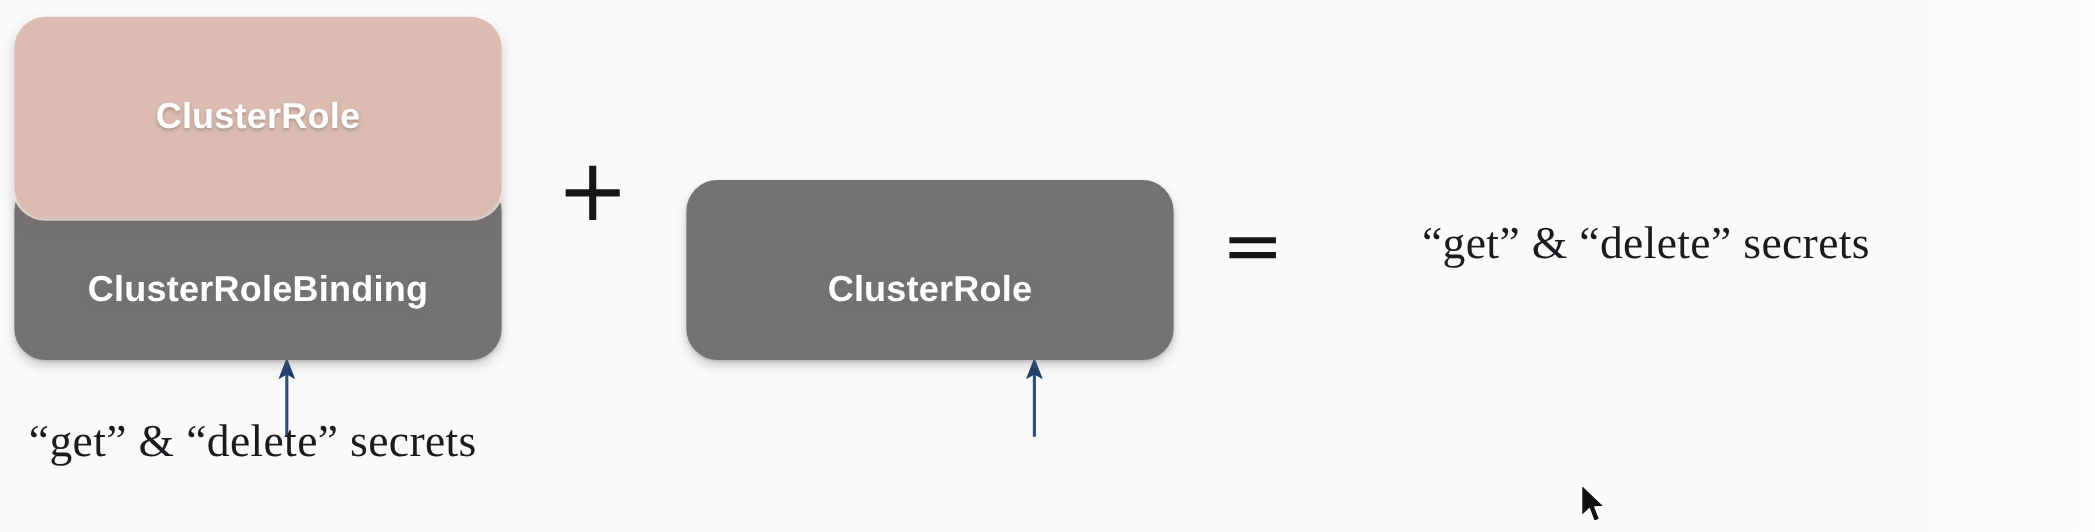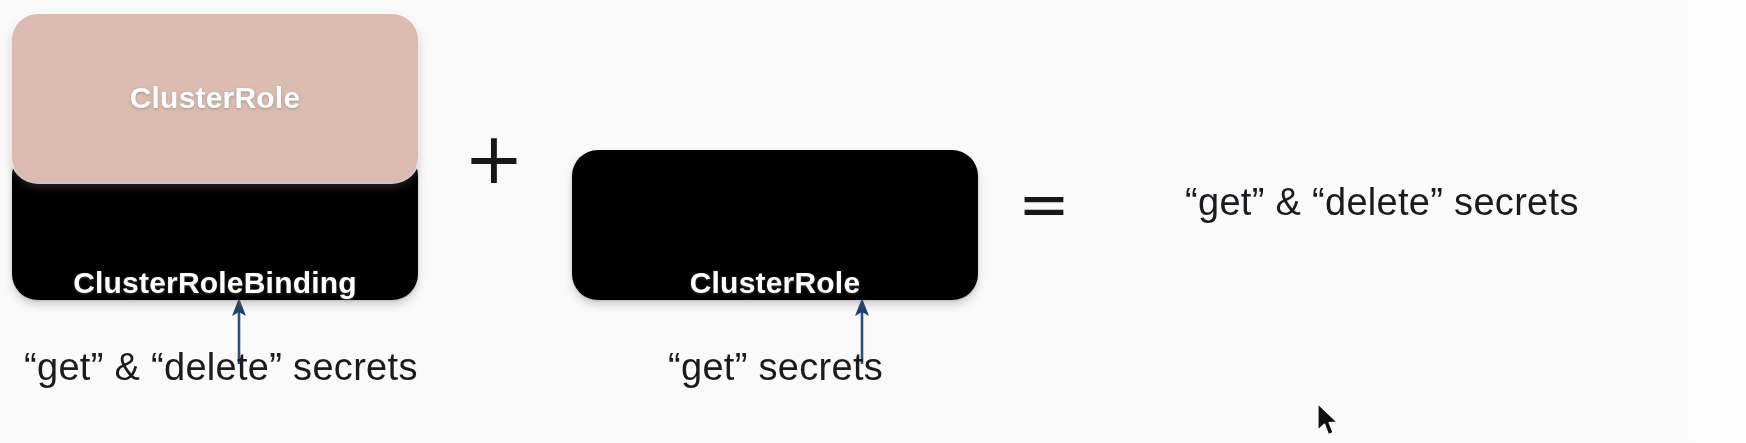--- a/index.html
+++ b/index.html
@@ -52,22 +52,22 @@
     color: #ffffff;
     font-weight: bold;
     font-size: 30px;
     letter-spacing: 0.2px;
     text-shadow: 0 1px 3px rgba(120,110,105,0.55);
   }
 
   .card-binding {
     top: 148px;
     height: 150px;
-    background: #000000;
-    align-items: flex-end;
+    background: #737373;
+    align-items: center;
     padding-top: 33px;
     box-shadow: 0 5px 9px rgba(110,110,115,0.30),
                 0 1px 2px rgba(110,110,115,0.22);
     z-index: 1;
   }
 
   .card-role {
     top: 12px;
     height: 168px;
     background: #dcbcb0;
@@ -100,21 +100,21 @@
     width: 64px;
     text-align: center;
     font-size: 62px;
     font-family: "DejaVu Sans", sans-serif;
     color: #17171a;
   }
 
   
   .caption {
     position: absolute;
-    font-family: Liberation Sans, sans-serif;
+    font-family: Liberation Serif, serif;
     font-size: 38px;
     color: #1b1b1f;
     white-space: nowrap;
     letter-spacing: 0.3px;
   }
   .caption-result { left: 1185px; top: 181px; }
   .caption-left   { left: 24px;   top: 346px; }
   .caption-center { left: 668px;  top: 346px; }
 
   
@@ -167,19 +167,18 @@
     <path d="M12 2 L19 20 L12 16 L5 20 Z" fill="#1f3f6b"></path>
   </svg>
 
   <svg class="arrow arrow-center" viewBox="0 0 24 70">
     <line x1="12" y1="68" x2="12" y2="14" stroke="#2c4f7c" stroke-width="2.6"></line>
     <path d="M12 2 L19 20 L12 16 L5 20 Z" fill="#1f3f6b"></path>
   </svg>
 
   <div class="caption caption-left">“get” &amp; “delete” secrets</div>
 
-  <div class="caption caption-center">“get” secrets</div>
 
   <svg class="cursor" viewBox="0 0 26 38">
     <path d="M2 1 L2 27 L8.5 21 L12.5 31.5 L17 29.5 L13 19.5 L21 19 Z" fill="#111114" stroke="#ffffff" stroke-width="1.1" stroke-linejoin="round"></path>
   </svg>
 
 </div>
 
 </body></html>

